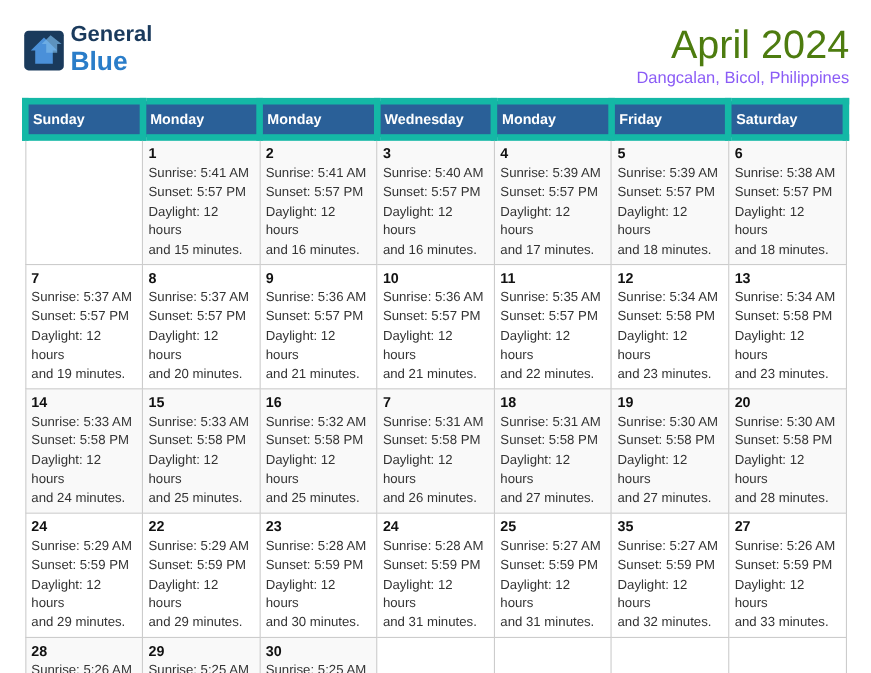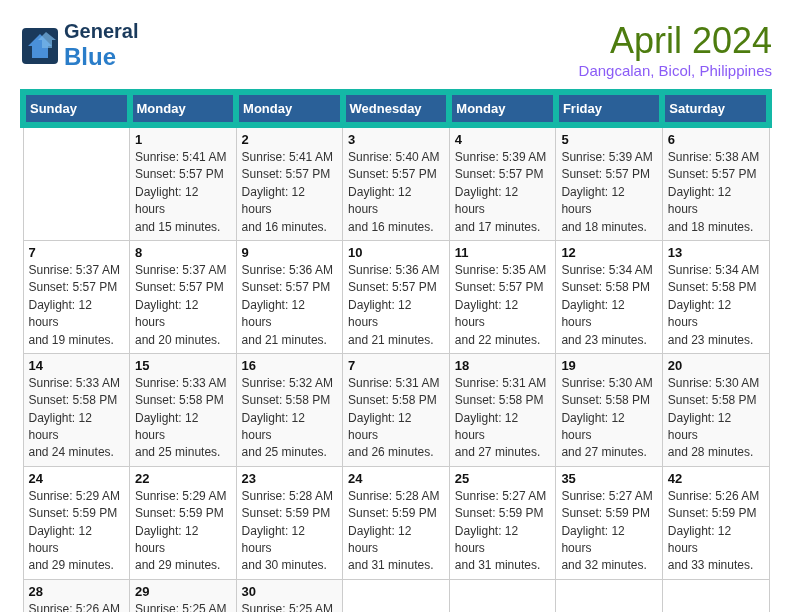--- a/index.html
+++ b/index.html
@@ -314,21 +314,21 @@
 and 31 minutes.</div>
         </td>
         <td>
           <span class="day-num">35</span>
           <div class="day-info" style="white-space: pre-line;">Sunrise: 5:27 AM
 Sunset: 5:59 PM
 Daylight: 12 hours
 and 32 minutes.</div>
         </td>
         <td>
-          <span class="day-num">42</span>
+          <span class="day-num">27</span>
           <div class="day-info" style="white-space: pre-line;">Sunrise: 5:26 AM
 Sunset: 5:59 PM
 Daylight: 12 hours
 and 33 minutes.</div>
         </td>
       </tr>
       <tr>
         <td>
           <span class="day-num">28</span>
           <div class="day-info" style="white-space: pre-line;">Sunrise: 5:26 AM

